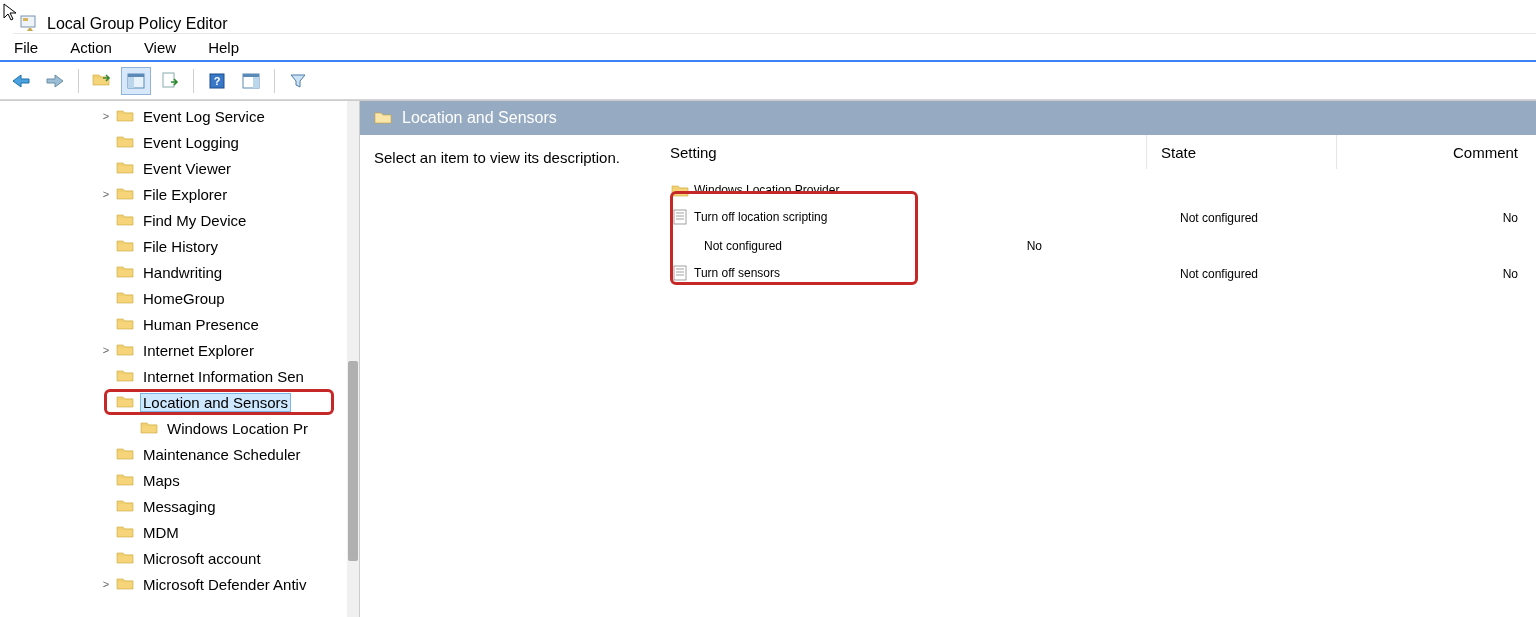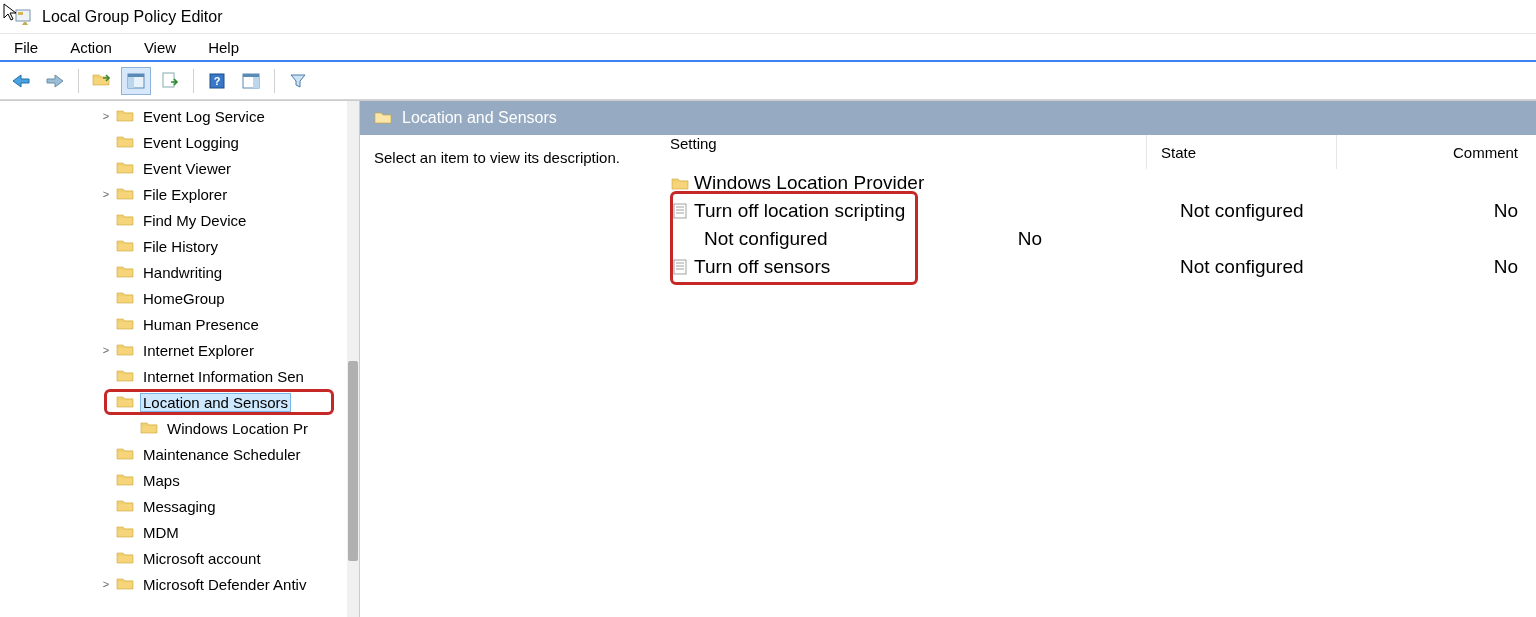--- a/index.html
+++ b/index.html
@@ -9,24 +9,25 @@
   background: #fff;
   color: #000;
   width: 1536px;
   height: 617px;
   overflow: hidden;
   user-select: none;
 }
 .titlebar {
   height: 34px;
   display: flex;
-  align-items: center;
-  padding: 0 14px;
+  align-items: flex-end;
+  padding: 0 6px;
   gap: 8px;
   border-bottom: 1px solid #e8e8e8;
+  margin-left: 13px;
 }
 .titlebar .app-icon svg { display:block; }
 .titlebar .title { font-size: 16px; }
 .menubar {
   height: 28px;
   display: flex;
   align-items: center;
   padding: 0 10px;
   gap: 24px;
   border-bottom: 2px solid #3b82f6;
@@ -118,32 +119,32 @@
 .content-header .hdr-title { color:#fff; font-size:16px; }
 .content-body {
   flex:1; display:flex; position:relative;
 }
 .desc-col {
   width:310px; padding:14px 12px 16px 14px;
   font-size:15px;
 }
 .settings-col { flex:1; position:relative; }
 .columns-header {
-  display:flex; height:34px; 
+  display:flex; height:34px; align-items:center;
   font-size:15px;
 }
 .col-setting { flex:1; padding-left:0px; }
 .col-state { width:190px; text-align:left; padding-left:34px;}
 .col-comment { width:200px; text-align:right; padding-right:18px;}
 .columns-header .col-state,
 .columns-header .col-comment { border-left:1px solid #e6e6e6; height:100%; display:flex; align-items:center;padding-left:14px;}
 .columns-header .col-comment { justify-content:flex-end;}
 .rows { }
 .row {
-  display:flex; height:28px; align-items:center; font-size:19px;
+  display:flex; height:28px; align-items:flex-end; font-size:12px;
 }
 .row .item-icon { width:20px; display:inline-flex; justify-content:center; margin-right:4px;}
 .row .col-setting { display:flex; align-items:center; }
 .red-outline-rows {
   position:absolute;
   border:3px solid #c62828;
   border-radius:6px;
   left:0px; top:56px; width:248px; height:94px;
   pointer-events:none;
 }

